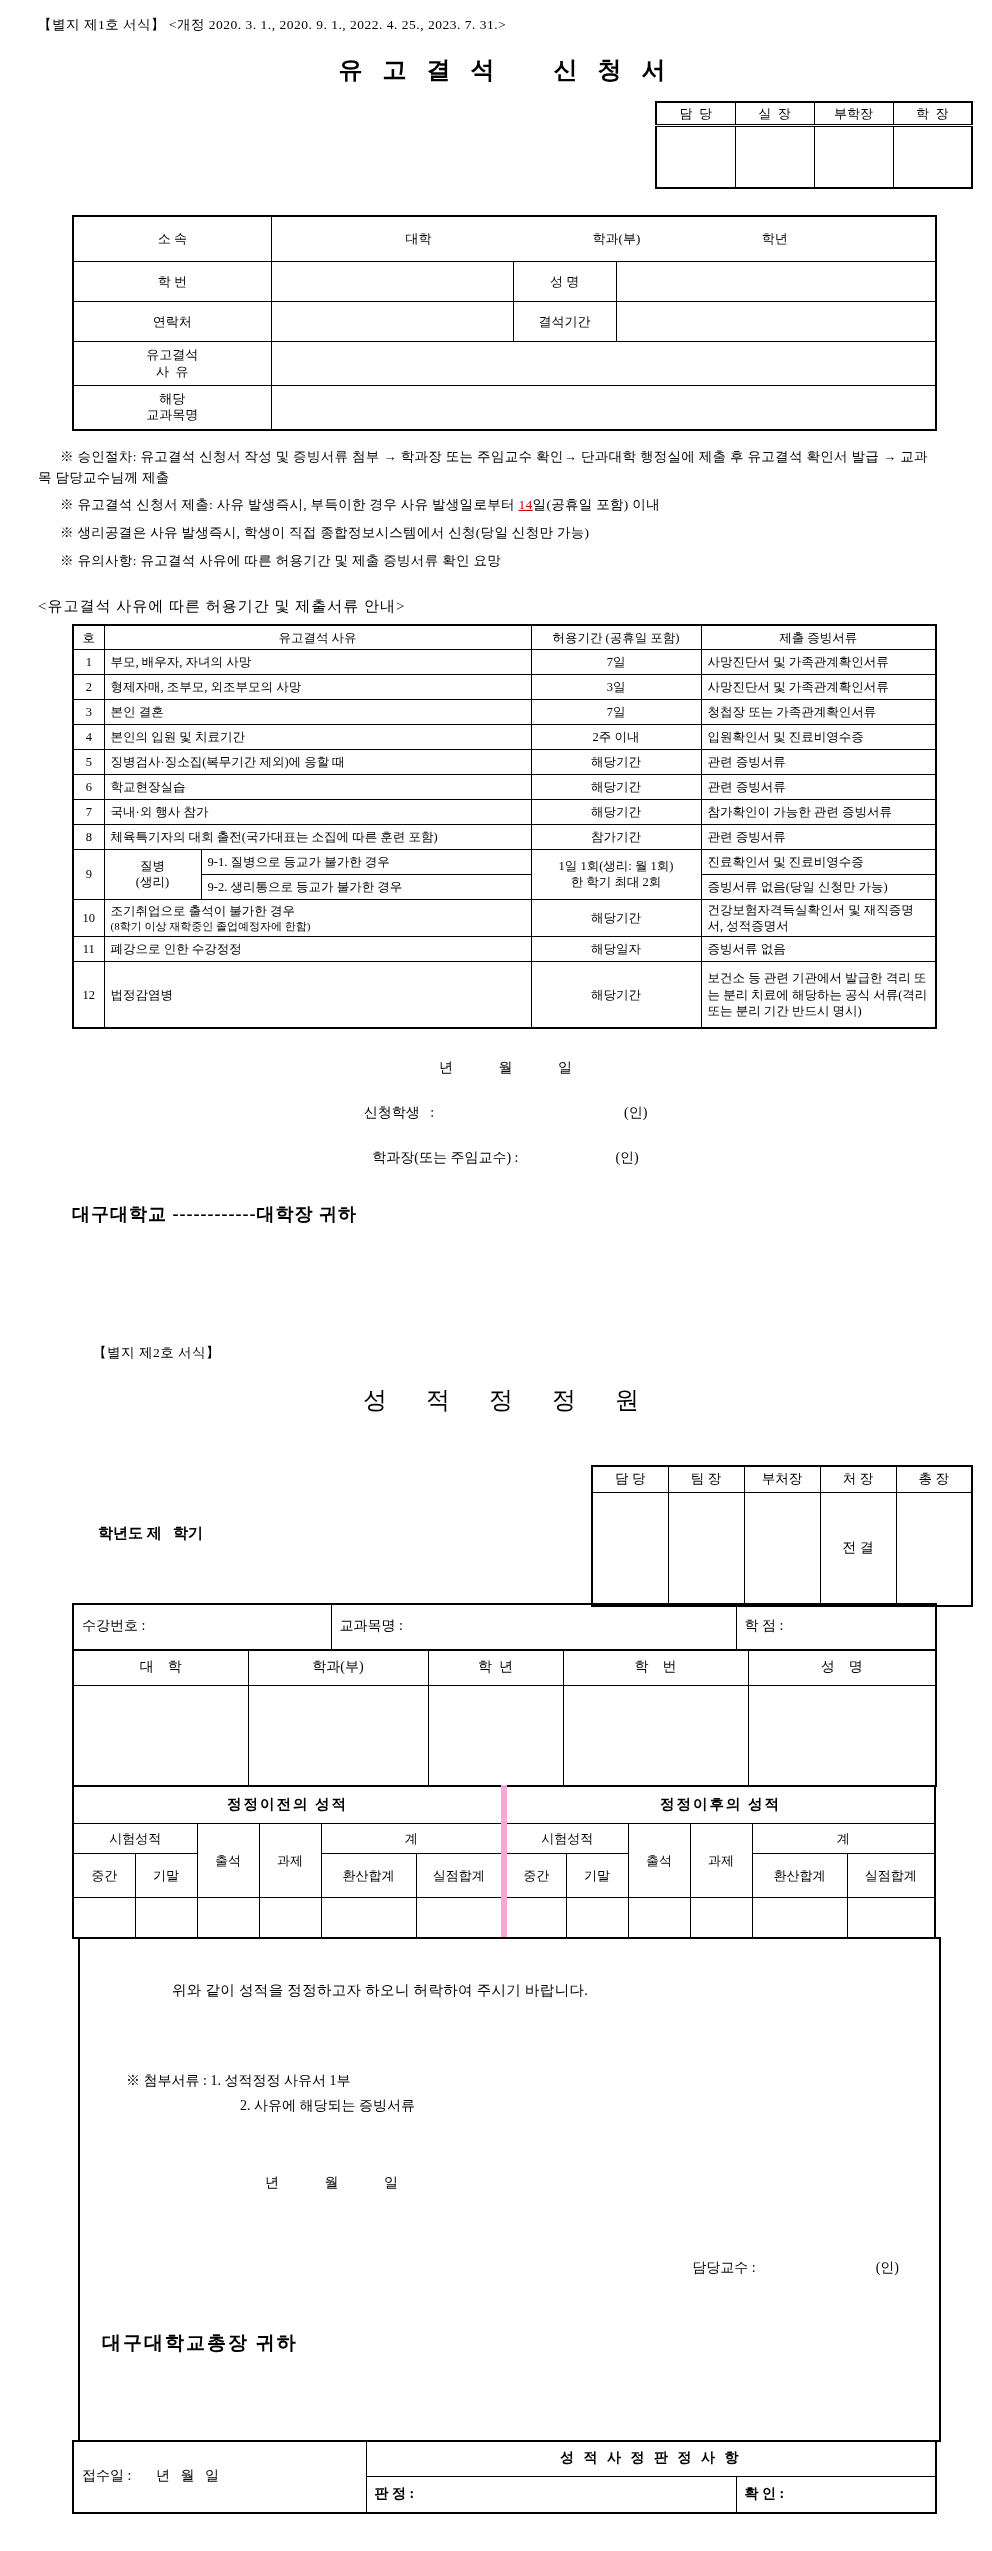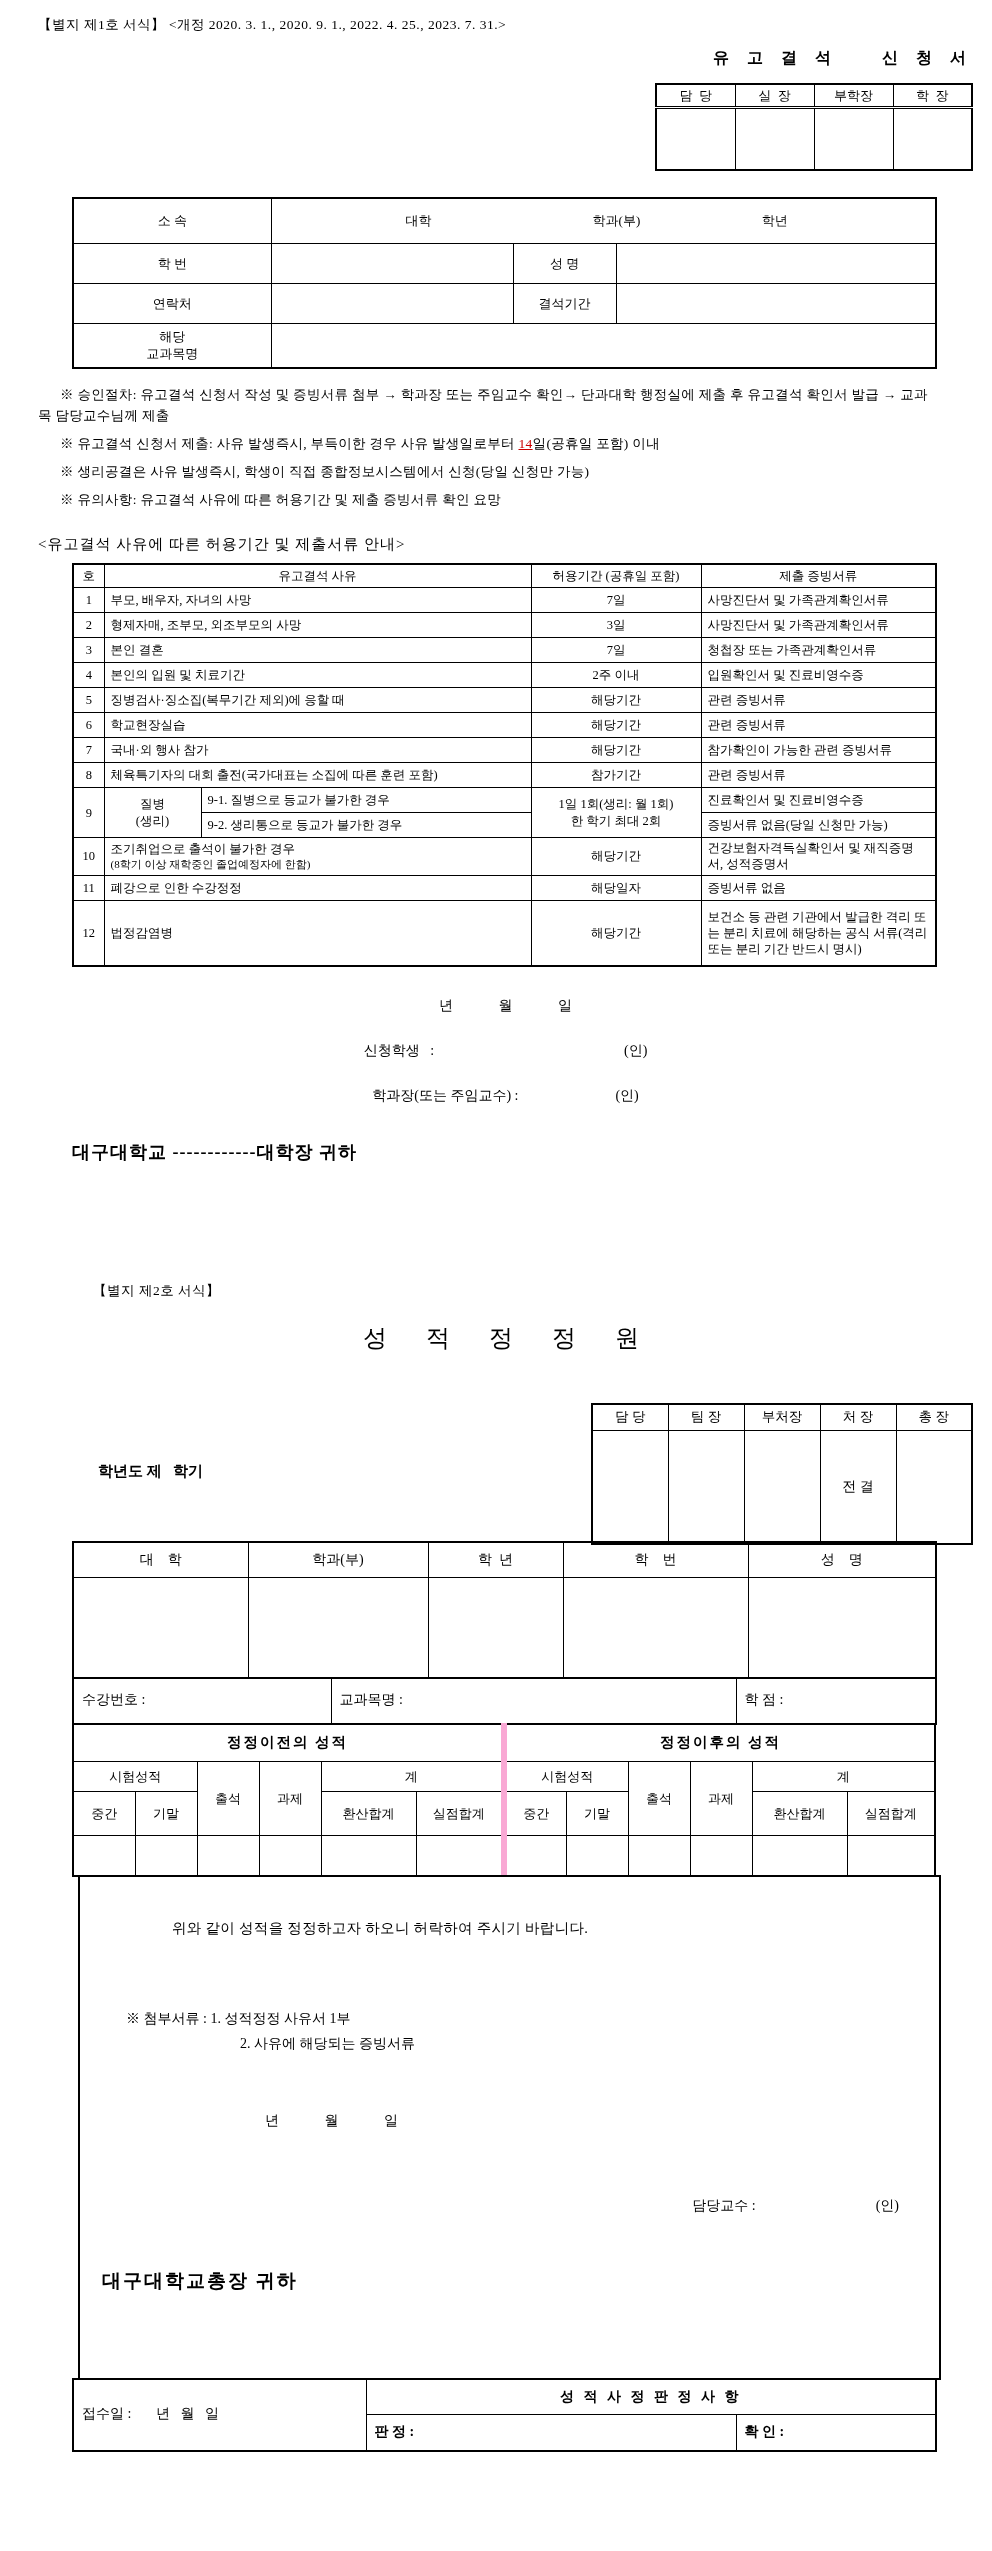--- a/index.html
+++ b/index.html
@@ -9,21 +9,21 @@
     font-family:"Liberation Serif","DejaVu Serif",serif;
     font-size:13px;line-height:1.35;
   }
   .page{padding:16px 19px 40px 38px;position:relative}
   .pre{white-space:pre}
   table{border-collapse:collapse;table-layout:fixed}
   table.bordered{border:2px solid #000}
   table.bordered td{border:1px solid #000;vertical-align:middle}
   
   .doc-label-line{font-size:13.5px;letter-spacing:.5px}
-  .title1{margin-top:13px;text-align:right;font-size:16px;letter-spacing:7px;font-weight:bold}
+  .title1{margin-top:20px;text-align:center;font-size:24px;letter-spacing:7px;font-weight:bold}
   .approval1-wrap{display:flex;justify-content:flex-end;margin-top:14px}
   .approval1{width:316px}
   .approval1 td{width:79px;text-align:center}
   .approval1 tr.hd td{height:24px;border-bottom:3px double #000;font-size:13px}
   .approval1 tr.bd td{height:62px}
   .info-table{width:863px;margin:26px 0 0 34px}
   .info-table td{padding:2px 2px}
   .info-table td.lab{text-align:center}
   .r-affil td{height:46px}
   .r-two td{height:40px}
@@ -137,20 +137,29 @@
       </tr>
       <tr class="r-two">
         <td class="lab">연락처</td>
         <td></td>
         <td class="lab">결석기간</td>
         <td></td>
       </tr>
       <tr class="r-reason">
         <td class="lab">
           <div class="two-line">
+                <div>유고결석</div>
+                <div class="pre">사  유</div>
+              </div>
+        </td>
+        <td colspan="3"></td>
+      </tr>
+      <tr class="r-reason">
+        <td class="lab">
+          <div class="two-line">
                 <div>해당</div>
                 <div>교과목명</div>
               </div>
         </td>
         <td colspan="3"></td>
       </tr>
     </tbody>
       </table>
 
     <div class="notes">
@@ -304,55 +313,55 @@
           <td></td>
           <td class="pre">전 결</td>
           <td></td>
         </tr>
       </tbody>
         </table>
     </div>
 
     <table class="bordered f2-table merge">
       <colgroup>
+          <col style="width:258px">
+          <col style="width:405px">
+          <col style="width:200px">
+        </colgroup>
+      <tbody>
+          <tr class="r-course">
+        <td><span>수강번호 :</span></td>
+        <td><span>교과목명 :</span></td>
+        <td><span>학 점 :</span></td>
+      </tr>
+    </tbody>
+      </table>
+
+    <table class="bordered f2-table merge">
+      <colgroup>
           <col style="width:175px">
           <col style="width:180px">
           <col style="width:135px">
           <col style="width:185px">
           <col style="width:188px">
         </colgroup>
       <tbody>
           <tr class="r-stuhead">
         <td class="pre">대    학</td>
         <td class="pre">학과(부)</td>
         <td class="pre">학  년</td>
         <td class="pre">학    번</td>
         <td class="pre">성    명</td>
       </tr>
       <tr class="r-stublank">
         <td></td>
         <td></td>
         <td></td>
         <td></td>
         <td></td>
-      </tr>
-    </tbody>
-      </table>
-
-    <table class="bordered f2-table merge">
-      <colgroup>
-          <col style="width:258px">
-          <col style="width:405px">
-          <col style="width:200px">
-        </colgroup>
-      <tbody>
-          <tr class="r-course">
-        <td><span>수강번호 :</span></td>
-        <td><span>교과목명 :</span></td>
-        <td><span>학 점 :</span></td>
       </tr>
     </tbody>
       </table>
 
     <table class="bordered f2-table merge grades">
       <colgroup>
         <col style="width:62px">
           <col style="width:62px">
           <col style="width:62px">
           <col style="width:62px">

